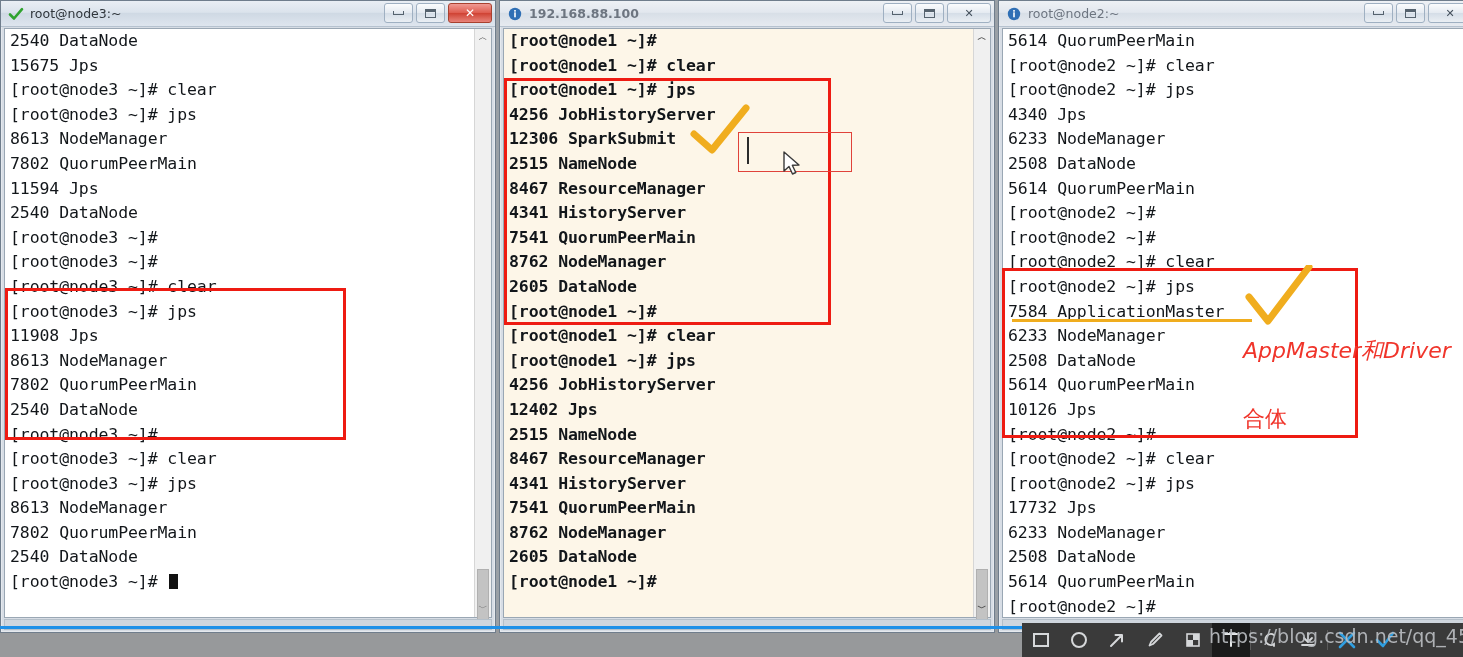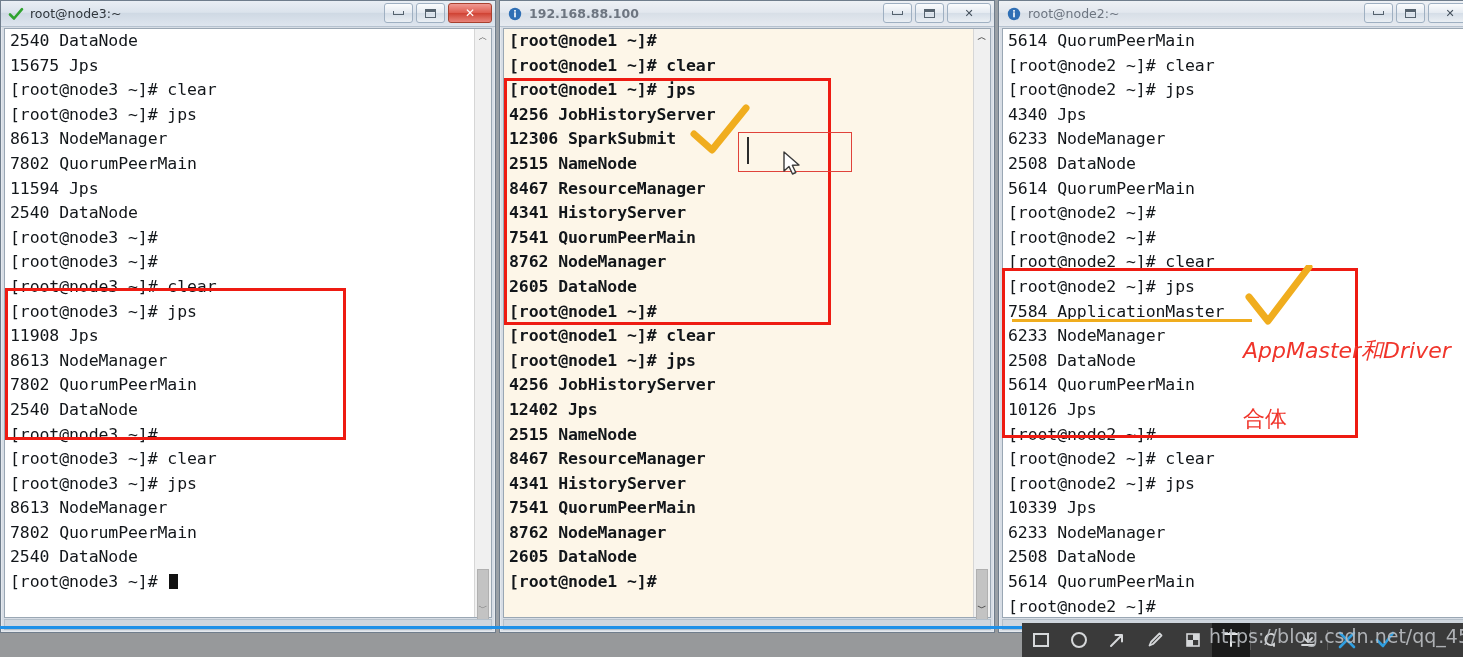--- a/index.html
+++ b/index.html
@@ -268,21 +268,21 @@
           <div class="line">[root@node2 ~]# clear</div>
           <div class="line">[root@node2 ~]# jps</div>
           <div class="line">7584 ApplicationMaster</div>
           <div class="line">6233 NodeManager</div>
           <div class="line">2508 DataNode</div>
           <div class="line">5614 QuorumPeerMain</div>
           <div class="line">10126 Jps</div>
           <div class="line">[root@node2 ~]#</div>
           <div class="line">[root@node2 ~]# clear</div>
           <div class="line">[root@node2 ~]# jps</div>
-          <div class="line">10339 Jps</div>
+          <div class="line">17732 Jps</div>
           <div class="line">6233 NodeManager</div>
           <div class="line">2508 DataNode</div>
           <div class="line">5614 QuorumPeerMain</div>
           <div class="line">[root@node2 ~]#</div>
         </div>
 
     </div>
     <div class="win-foot"></div>
   </div>
 

